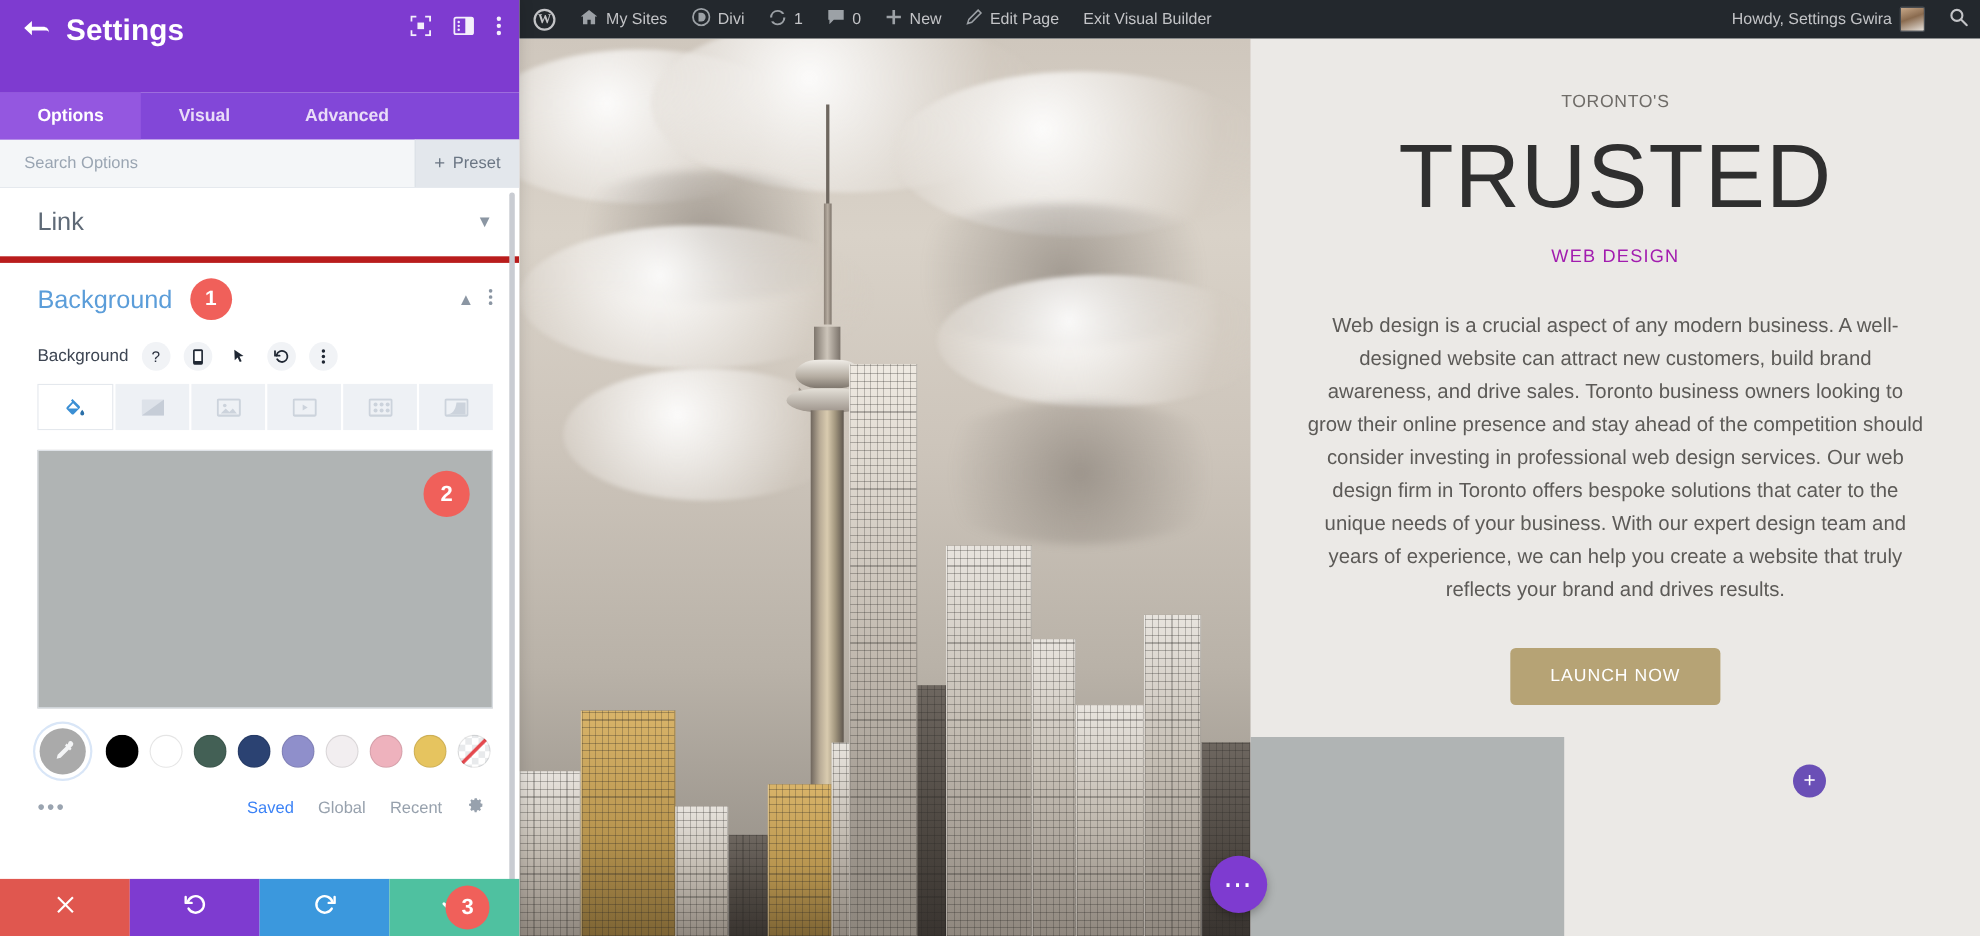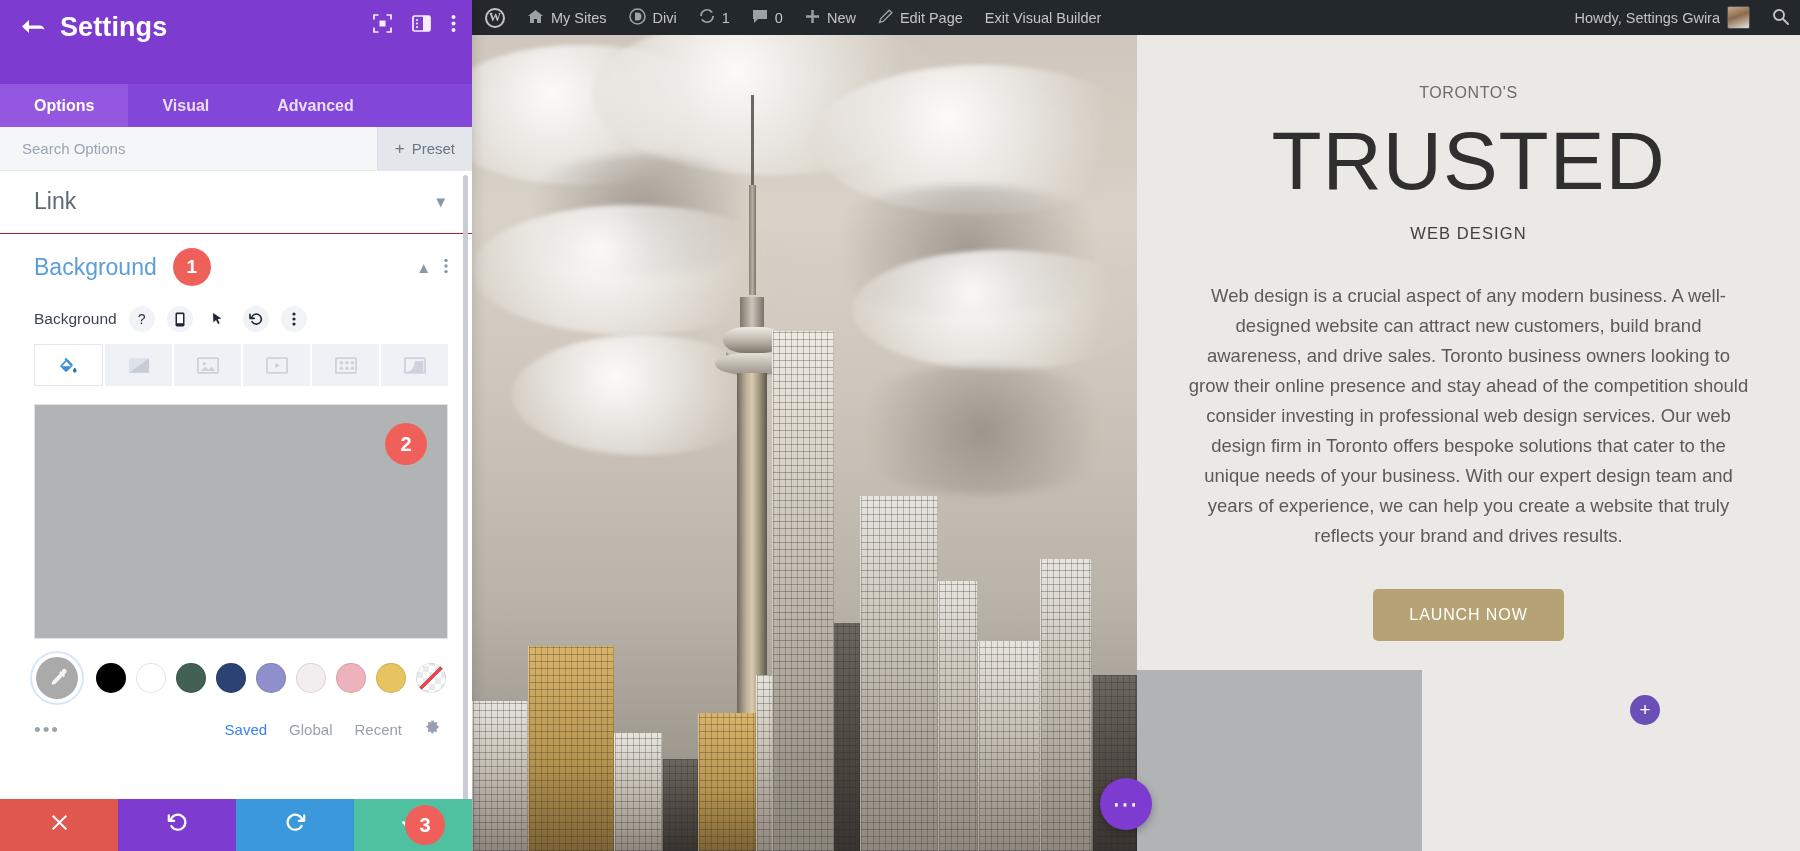--- a/index.html
+++ b/index.html
@@ -79,21 +79,21 @@
     position: absolute; right: 2px; top: 0; width: 5px; height: 100%;
     background: transparent;
   }
   .scroll-thumb {
     position: absolute; right: 2px; top: 4px; width: 5px; height: 640px;
     background: #c9ccd2; border-radius: 3px;
   }
 
   .toggle-section {
     padding: 17px 24px 18px 34px;
-    border-bottom: 1px solid #b91c1c;
+    border-bottom: 6px solid #b91c1c;
     display: flex; align-items: center; justify-content: space-between;
   }
   .toggle-title { font-size: 23px; color: #5f6a77; font-weight: normal; }
   .chev { color: #8b96a3; font-size: 15px; }
 
   .section-open { padding: 14px 24px 0 34px; }
   .section-head-row { display: flex; align-items: center; justify-content: space-between; }
   .section-head-left { display: flex; align-items: center; gap: 16px; }
   .section-title-open { font-size: 23px; color: #5b9dd9; font-weight: normal; }
   .badge {
@@ -277,21 +277,21 @@
   .eyebrow {
     text-align: center; color: #6f6c68; font-size: 16px;
     letter-spacing: .6px; margin-top: 49px;
   }
   .bigword {
     text-align: center; color: #2f2f2f; font-size: 82px;
     font-weight: normal; letter-spacing: 1px; line-height: 1.05;
     margin-top: 16px;
   }
   .subword {
-    text-align: center; color: #404040; font-size: 16.5px;
+    text-align: center; color: #a21caf; font-size: 16.5px;
     letter-spacing: 1.1px; margin-top: 20px;
   }
   .body-copy {
     width: 560px; margin: 38px auto 0 auto;
     text-align: center; color: #5c5a57; font-size: 18.5px;
     line-height: 1.62;
   }
   .cta-wrap { text-align: center; margin-top: 38px; }
   .cta-btn {
     display: inline-block; background: #b6a375; color: #fff;

